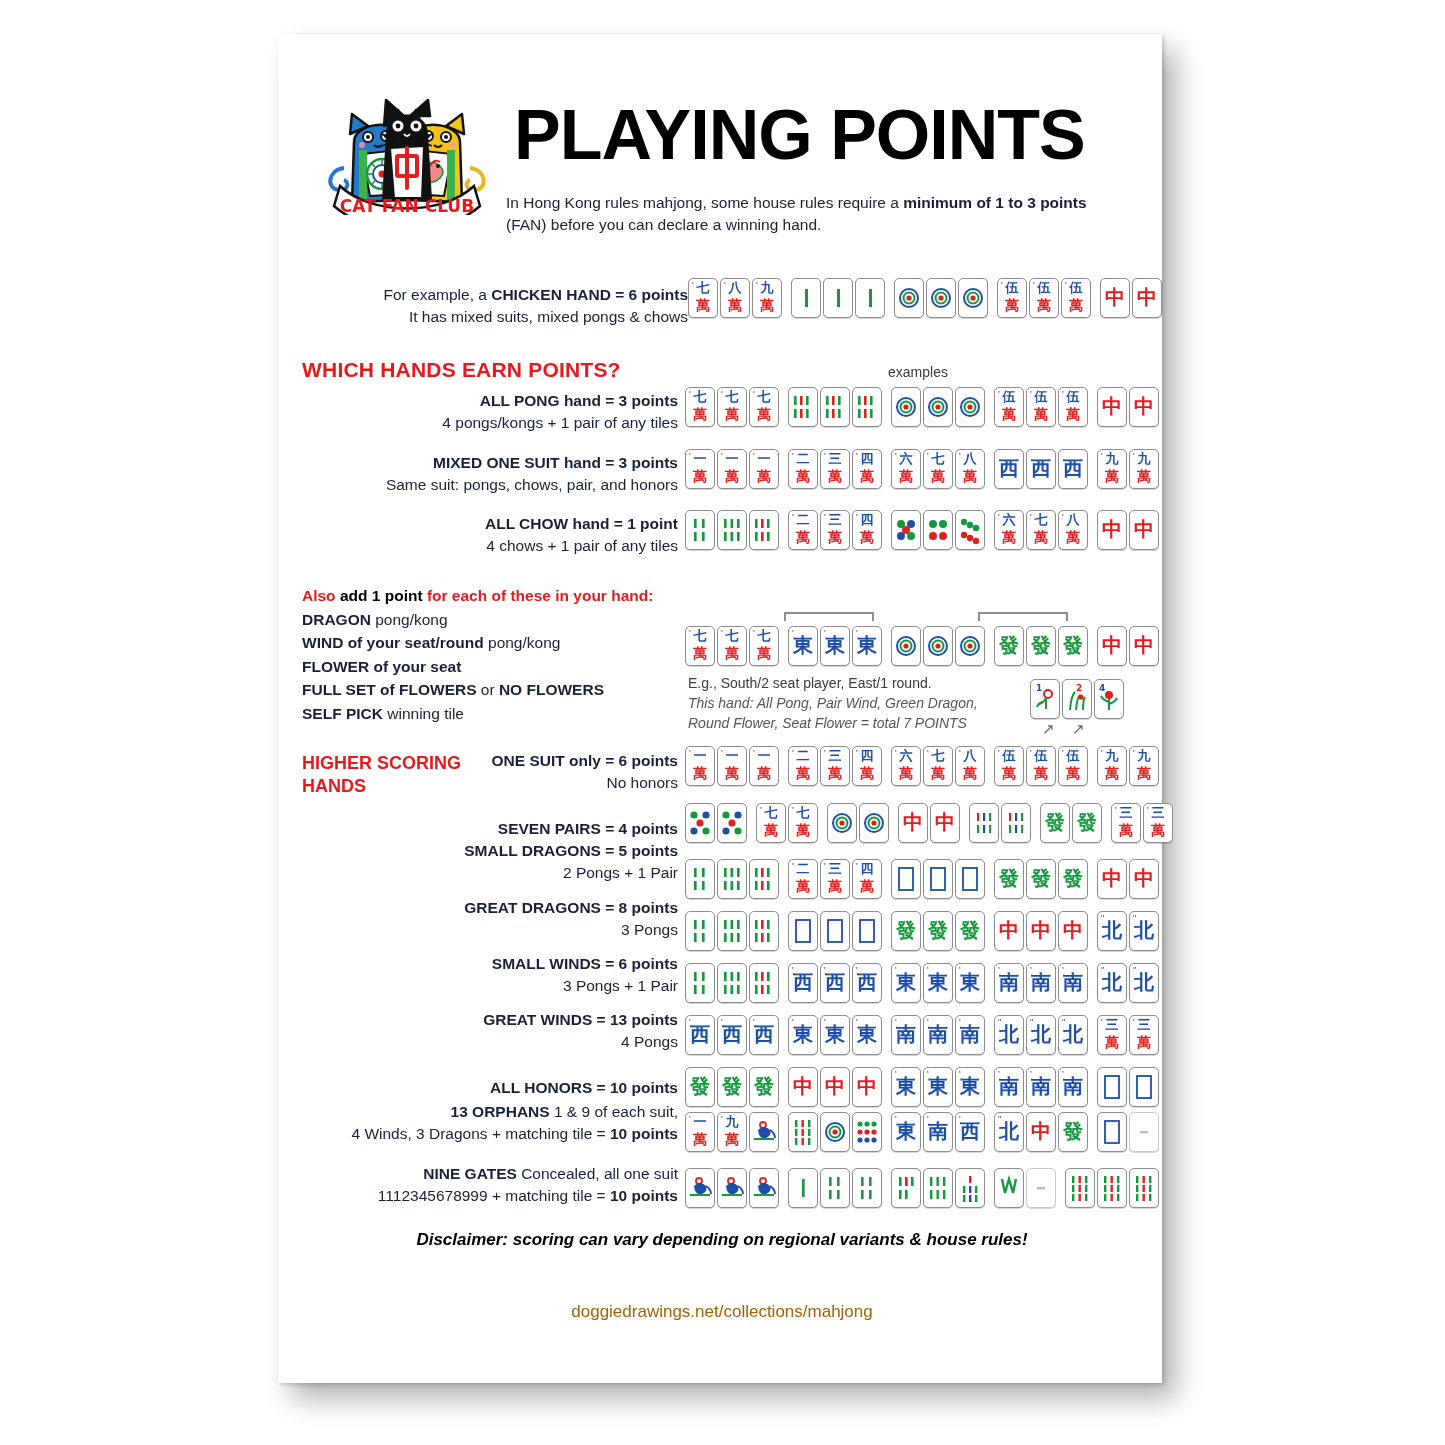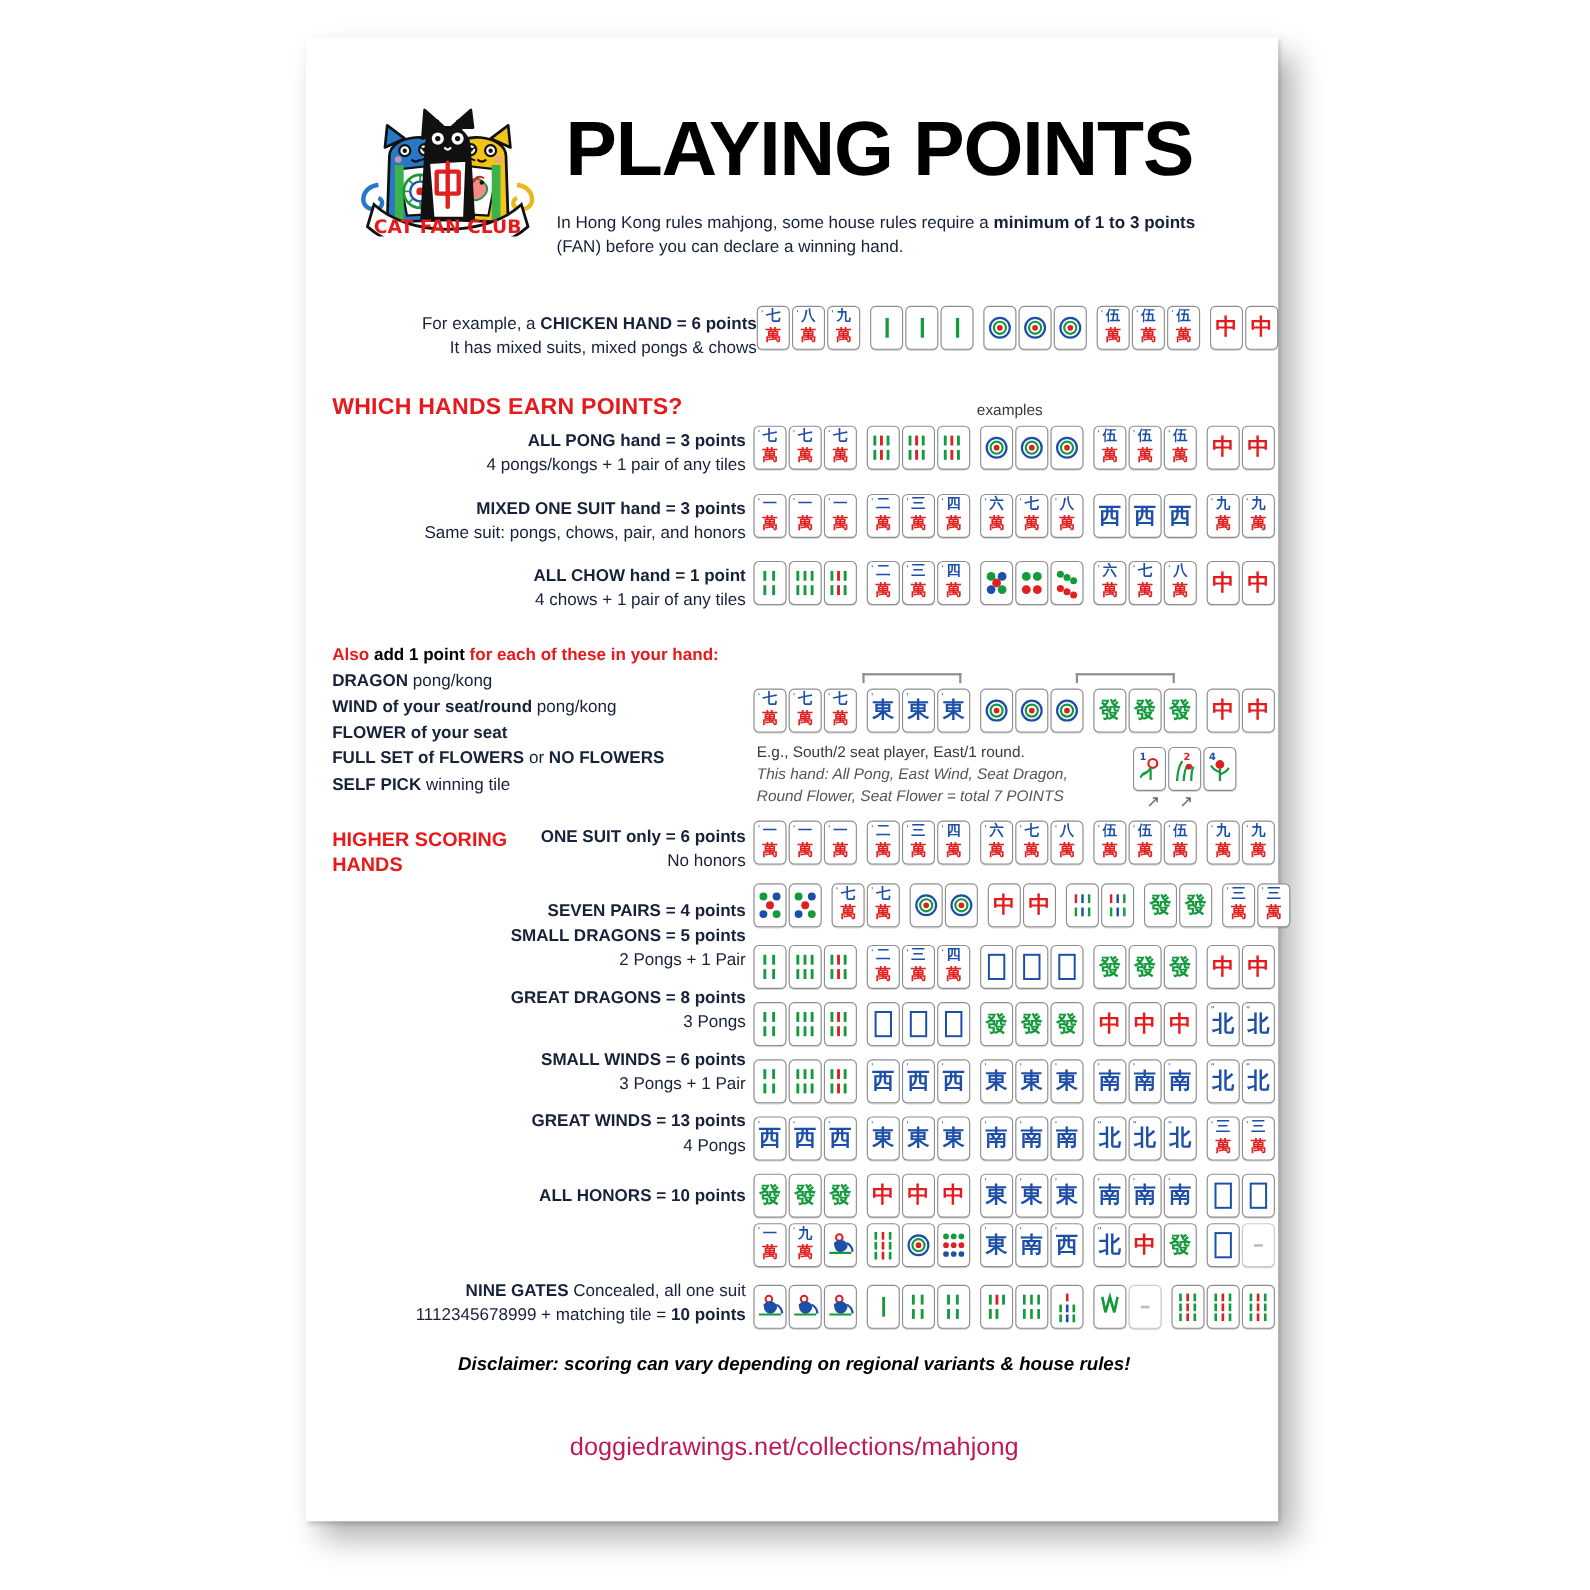--- a/index.html
+++ b/index.html
@@ -57,21 +57,21 @@
 
   
   .egcap{position:absolute;left:410px;top:640px;width:330px;
          font-size:14px;color:#3b3b3b;line-height:1.42;}
   .egcap .it{font-style:italic;color:#555;}
 
   
   .disclaimer{position:absolute;left:24px;top:1196px;width:840px;text-align:center;
               font-style:italic;font-weight:bold;font-size:17px;color:#000;}
   .siteurl{position:absolute;left:24px;top:1268px;width:840px;text-align:center;
-           font-size:23px;color:#be185d;}
+           font-size:17px;color:#a16207;}
 
   
   .hand{position:absolute;display:flex;align-items:flex-start;}
   .grp{display:flex;margin-right:9px;}
   .grp:last-child{margin-right:0;}
   .tile{
     position:relative;width:28px;height:38px;margin-right:2px;
     border:1px solid #8d8d8d;border-radius:5px;background:#fff;
     box-shadow:0 1px 0 rgba(0,0,0,.16);
     overflow:hidden;flex:0 0 auto;
@@ -660,21 +660,21 @@
             <span class="ch honor redc">中</span>
           </div>
         <div class="tile">
             <span class="ch honor redc">中</span>
           </div>
       </div>
     </div>
 
     <div class="egcap">
       <div>E.g., South/2 seat player, East/1 round.</div>
-      <div class="it">This hand: All Pong, East Wind, Seat Dragon,</div>
+      <div class="it">This hand: All Pong, Pair Wind, Green Dragon,</div>
       <div class="it">Round Flower, Seat Flower = total 7 POINTS</div>
     </div>
 
     <div class="hand" style="left:752px;top:645px;">
       <div class="grp">
         <div class="tile">
             <svg viewBox="0 0 28 38">
               <text x="5" y="11" font-family="DejaVu Sans, sans-serif" font-size="9" fill="#1d4fa8" font-weight="bold">1</text>
               <circle cx="17" cy="14" r="4" fill="none" stroke="#e02020" stroke-width="2"></circle>
               <path d="M15 18 q-3 5 -7 6" fill="none" stroke="#149a3d" stroke-width="2"></path>
@@ -1299,20 +1299,24 @@
             </svg>
           </div>
         <div class="tile">
             <svg viewBox="0 0 28 38">
               <rect x="7" y="8" width="14" height="22" fill="none" stroke="#1d4fa8" stroke-width="1.8"></rect>
             </svg>
           </div>
       </div>
     </div>
 
+    <div class="rowlbl" style="left:0px;top:1067px;">
+      <b>13 ORPHANS</b><span> 1 &amp; 9 of each suit,</span><br>
+      <span>4 Winds, 3 Dragons + matching tile = </span><b>10 points</b>
+    </div>
     <div class="hand" style="left:407px;top:1078px;">
       <div class="grp">
         <div class="tile">
             <span class="tick">'</span>
             <span class="ch num">一</span>
             <span class="ch wan">萬</span>
           </div>
         <div class="tile">
             <span class="tick">'</span>
             <span class="ch num">九</span>

